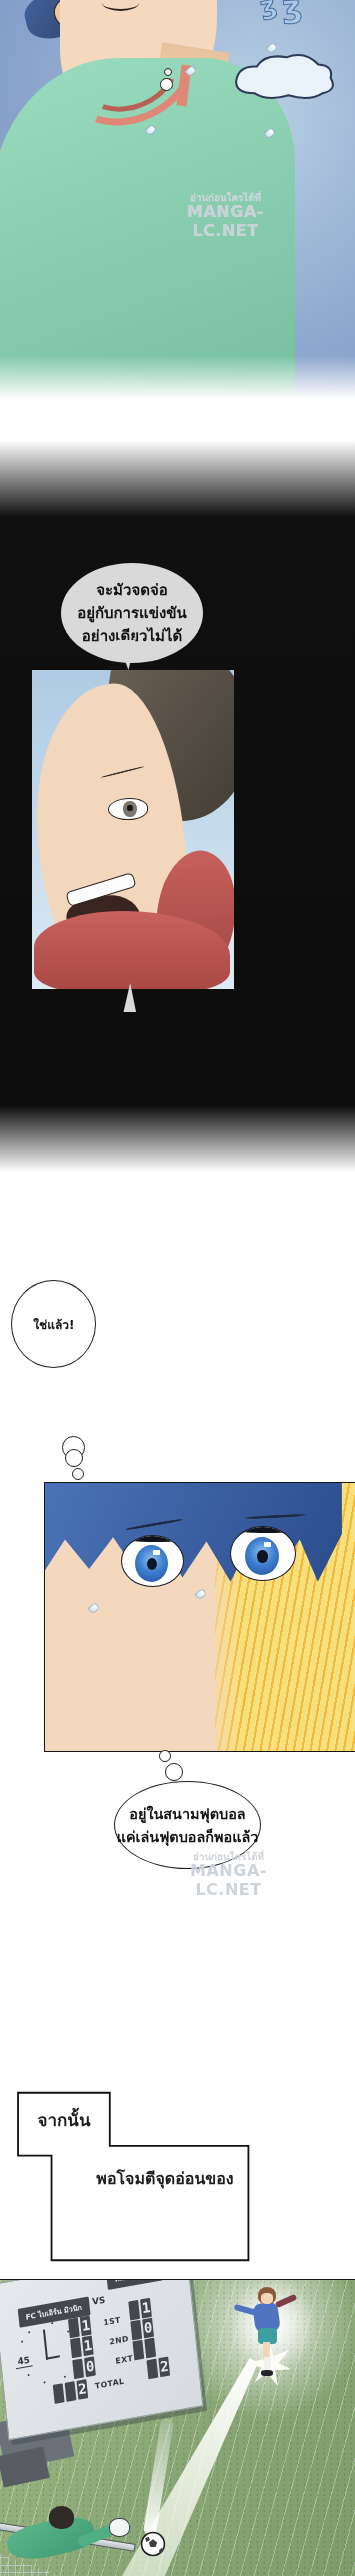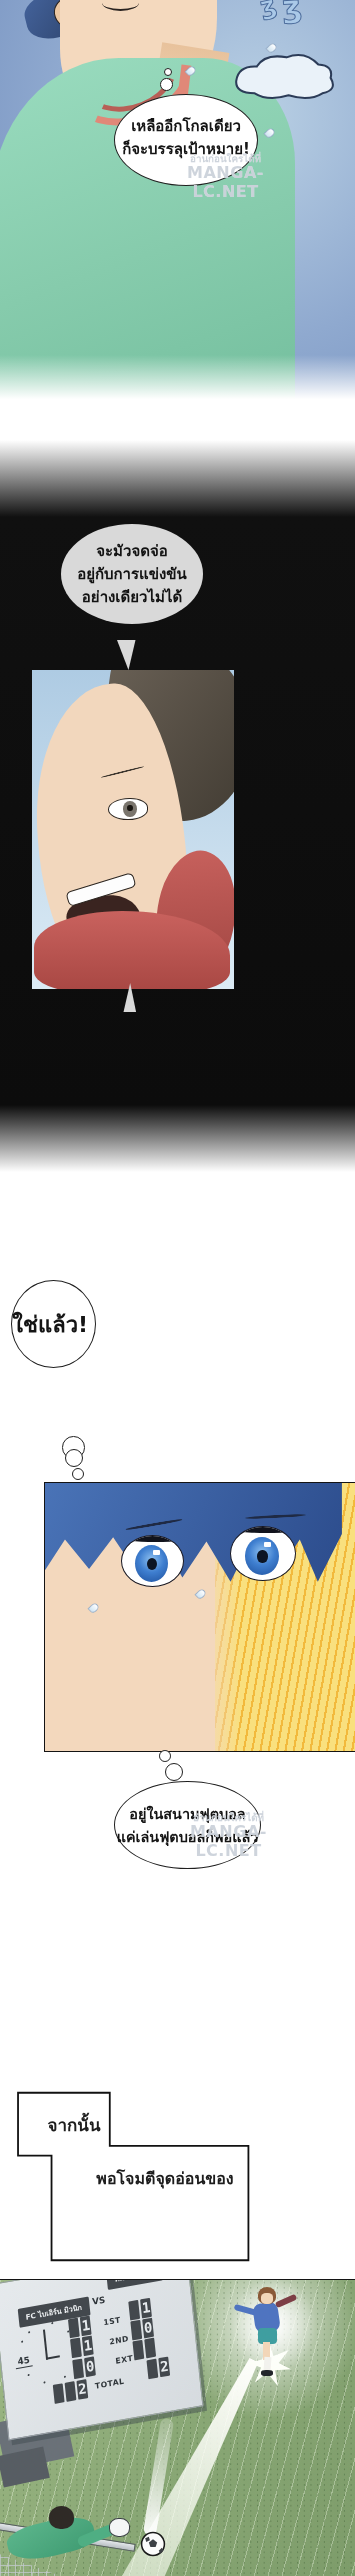--- a/index.html
+++ b/index.html
@@ -34,28 +34,28 @@
   #zz2{left:282px;top:-12.4px;font-size:31px;transform:rotate(-4deg);}
   #p1-cloud{left:227px;top:44px;}
   .thought{background:#ffffff;border:1.8px solid #1f1f1f;border-radius:50%;text-align:center;
            color:#141414;font-weight:700;}
   .dot{background:#fff;border:1.5px solid #1f1f1f;border-radius:50%;}
   #p1d1{left:164px;top:68px;width:6.2px;height:6.2px;}
   #p1d2{left:160px;top:78px;width:10.8px;height:10.8px;}
   #p1-bubble{left:114px;top:94px;width:144px;height:92px;font-size:15px;line-height:23px;padding-top:19.6px;box-sizing:border-box;}
   .wm{color:rgba(173,184,197,0.6);font-weight:700;text-align:center;line-height:1.15;
       text-shadow:0 0 0.5px rgba(255,255,255,.9);}
-  .wm .l1{font-size:9.8px;} .wm .l2{font-size:16px;letter-spacing:0.5px;}
+  .wm .l1{font-size:9.8px;margin-top:39px;} .wm .l2{font-size:16px;letter-spacing:0.5px;}
   #w1{left:184px;top:153px;width:83px;}
 
   
   #blacksec{left:0;top:440px;width:355px;height:736px;
     background:linear-gradient(180deg,#ffffff 0px,#101010 77px,#0c0c0c 665px,#ffffff 732px);}
   .gbubble{background:#d9d9d9;border-radius:50%;text-align:center;color:#121212;font-weight:700;box-sizing:border-box;}
-  #gb1{left:61px;top:524px;width:142px;height:100px;font-size:15px;line-height:23px;padding-top:15.5px;}
+  #gb1{left:61px;top:563px;width:142px;height:100px;font-size:15px;line-height:23px;padding-top:15.5px;}
   #gb1tail{left:117px;top:640px;width:18.5px;height:30px;background:#d9d9d9;
            clip-path:polygon(0 0,100% 0,62% 100%);}
   #gb2tail{left:120px;top:983px;width:19.6px;height:29px;background:#d9d9d9;
            clip-path:polygon(18% 100%,82% 100%,52% 0);}
   #gb2{left:62px;top:1008px;width:144px;height:94px;font-size:15px;line-height:23px;padding-top:24px;}
 
   
   #p2{left:32px;top:670px;width:202px;height:319px;overflow:hidden;
       background:linear-gradient(180deg,#aecbe3,#dcebf5);}
   #p2-hair{left:71px;top:-28px;width:149px;height:178px;background:linear-gradient(120deg,#6b6257,#423c33);
@@ -70,21 +70,21 @@
   #p2-teeth{left:34px;top:212px;width:68px;height:13.4px;background:#fdfdfd;border:1px solid #2a241f;
             border-radius:5.2px;transform:rotate(-17deg);}
   #p2-mouth{left:37px;top:226px;width:73px;height:58px;background:#3a2420;
             border-radius:35% 65% 70% 30%;transform:rotate(-14deg);}
   #p2-scarf{left:2.1px;top:241px;width:196px;height:81px;background:linear-gradient(180deg,#c9625e,#a84743);
             border-radius:45% 55% 25% 25%;}
   #p2-scarf2{left:124px;top:181px;width:80px;height:129px;background:linear-gradient(160deg,#c9625e,#9e4440);
              border-radius:40% 60% 40% 60%;transform:rotate(16deg);}
 
   
-  #tb1{left:11.3px;top:1280px;width:83px;height:86px;display:flex;align-items:center;justify-content:flex-start;font-size:22px;}
+  #tb1{left:11.3px;top:1280px;width:83px;height:86px;display:flex;align-items:center;justify-content:center;font-size:12px;}
   #tb1b{left:62px;top:1436px;width:20.6px;height:20.6px;}
   #tb1d1{left:65px;top:1449px;width:16px;height:16px;}
   #tb1d2{left:72px;top:1468px;width:10.3px;height:10.3px;}
 
   
   #p3{left:44px;top:1482px;width:312px;height:270px;overflow:hidden;background:#f3d8bd;border:1.5px solid #141414;box-sizing:border-box;}
   #p3-burst{left:170px;top:0;width:142px;height:270px;
             background:repeating-linear-gradient(100deg,#f2b93c 0 2.1px,#f9e07e 2.1px 8.2px);}
   #p3-burstfade{left:155px;top:0;width:41px;height:270px;background:linear-gradient(90deg,#f3d8bd,rgba(243,216,189,0));}
   #p3-hair{left:-4.1px;top:-7.2px;width:301px;height:106px;background:linear-gradient(115deg,#4a74b8,#2c4c8c);
@@ -103,21 +103,21 @@
   #p3sw1{left:152px;top:106px;} #p3sw2{left:45px;top:120px;}
 
   
   #tb2d1{left:159px;top:1750px;width:9.8px;height:9.8px;}
   #tb2d2{left:165px;top:1763px;width:16px;height:16px;}
   #tb2{left:114px;top:1781px;width:147px;height:88px;font-size:14.4px;line-height:23px;padding-top:20.6px;box-sizing:border-box;}
   #w2{left:187px;top:1812px;width:83px;}
 
   
   #capsvg{left:0;top:2087px;}
-  #capA{left:28px;top:2106px;width:92px;height:36px;display:flex;align-items:center;justify-content:center;
+  #capA{left:18px;top:2106px;width:92px;height:36px;display:flex;align-items:flex-start;justify-content:center;
         font-size:17px;font-weight:700;color:#1d1d1d;}
   #capB{left:52px;top:2167px;width:226px;text-align:center;font-size:16px;font-weight:700;color:#1d1d1d;line-height:24px;}
 
   
   #p4{left:0;top:2279px;width:355px;height:379px;overflow:hidden;border-top:1.5px solid #141414;box-sizing:border-box;
       background:
         repeating-linear-gradient(105deg,rgba(240,248,230,.35) 0 1px,rgba(0,0,0,0) 1px 13.4px),
         radial-gradient(circle at 75% 12%,rgba(255,255,255,.85) 0%,rgba(255,255,255,0) 22%),
         linear-gradient(120deg,#9db884 0%,#8aa876 45%,#7b9a68 100%);
       clip-path:polygon(0px 0px,355px 0px,355px 346px,0px 375px);}
@@ -189,24 +189,20 @@
     <div class="abs sweat" id="sw2"></div>
     <div class="abs sweat" id="sw3"></div>
     <div class="abs sweat" id="sw4"></div>
     <span class="abs zz" id="zz1">ʒ</span>
     <span class="abs zz" id="zz2">ʒ</span>
     <svg class="abs" id="p1-cloud" width="118" height="59" viewBox="0 0 230 115">
       <path d="M18,72 Q22,42 58,44 Q74,18 116,26 Q152,12 178,40 Q208,42 202,66 Q216,90 186,96 Q160,112 120,100 Q80,112 54,96 Q16,96 18,72 Z" fill="#eaf2f9" stroke="#2c3c58" stroke-width="4"></path>
     </svg>
     <div class="abs dot" id="p1d1"></div>
     <div class="abs dot" id="p1d2"></div>
-    <div class="abs thought" id="p1-bubble">
-      <div>เหลืออีกโกลเดียว</div>
-      <div>ก็จะบรรลุเป้าหมาย!</div>
-    </div>
     <div class="abs wm" id="w1">
       <div class="l1">อ่านก่อนใครได้ที่</div>
       <div class="l2">MANGA-LC.NET</div>
     </div>
     <div class="abs" id="p1fade"></div>
   </div>
 
   <div class="abs" id="blacksec"></div>
 
   <div class="abs gbubble" id="gb1">

